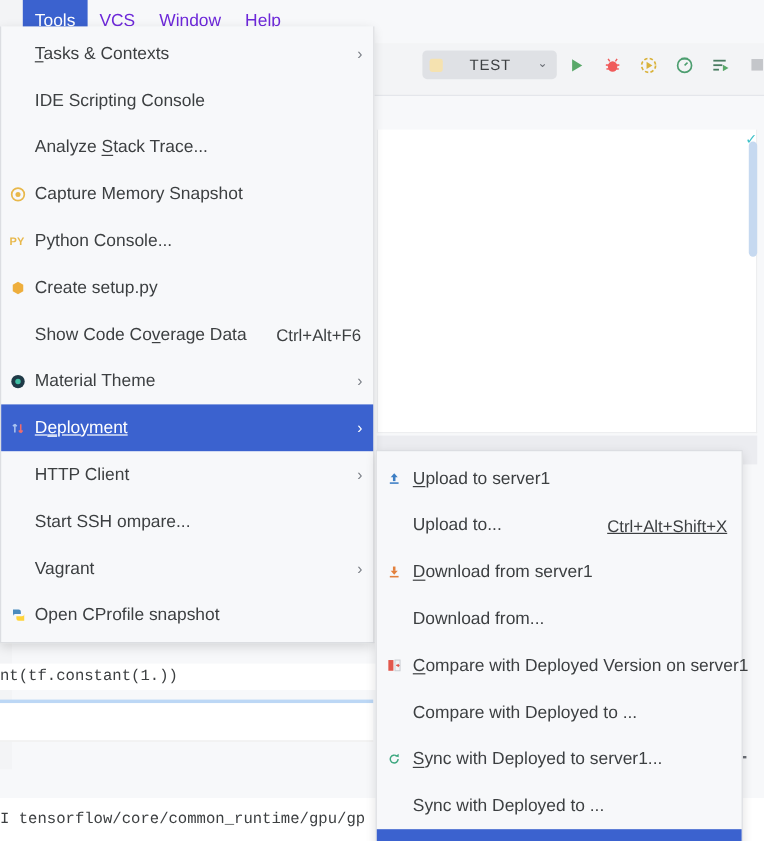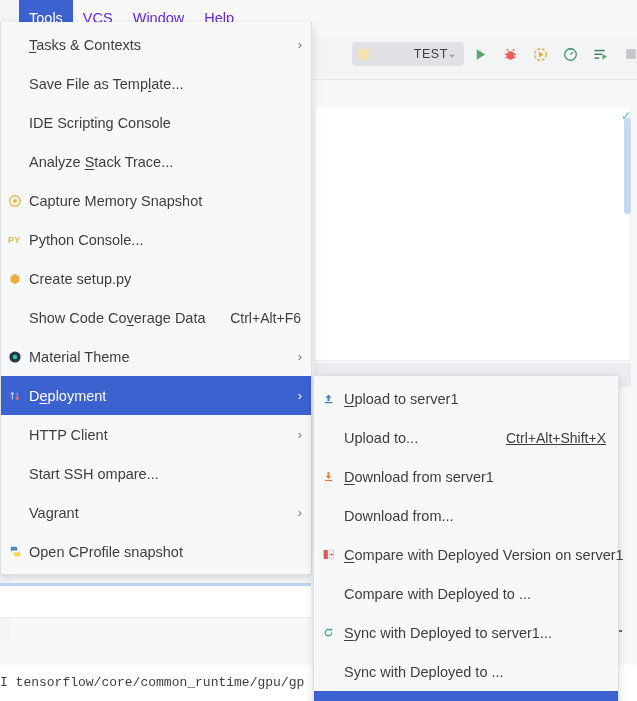--- a/index.html
+++ b/index.html
@@ -36,21 +36,21 @@
     position: absolute; left: 352px; top: 42px;
     width: 112px; height: 24px;
     background: #dfe1e5; border-radius: 4px;
     display: flex; align-items: center; padding: 0 6px;
   }
   .run-widget .cfg-icon {
     width: 11px; height: 11px; border-radius: 2px;
     background: #f5e2b0; flex: 0 0 auto;
   }
   .run-widget .cfg-name {
-    flex: 1 1 auto; text-align: right;
+    flex: 1 1 auto; text-align: center;
     font-size: 12.5px; color: #3c3f41; letter-spacing: .6px;
   }
   .run-widget .chev {
     width: 10px; height: 10px; flex: 0 0 auto;
     color: #6b6f76; font-size: 10px; line-height: 10px;
   }
   .tb-icons {
     position: absolute; left: 472px; top: 42px;
     display: flex; align-items: center; gap: 13px; height: 24px;
   }
@@ -117,21 +117,21 @@
     border-top: none;
     box-shadow: 0 3px 9px rgba(0,0,0,.14);
     padding: 3px 0;
   }
   .mrow {
     position: relative; height: 39px;
     display: flex; align-items: center;
     font-size: 14.5px; color: #3c3f41;
     cursor: default;
   }
-  .mrow.sel { background: #3b62cf; color: #ffffff; }
+  .mrow.sel { background: #3b62cf; color: #ffffff; text-decoration: underline; }
   .mrow .ico {
     position: absolute; left: 6px; top: 50%; transform: translateY(-50%);
     width: 16px; height: 16px; display: flex; align-items: center; justify-content: center; text-align: center;
   }
   .mrow .lbl { margin-left: 28px; white-space: nowrap; }
   .mrow .lbl .udl { text-decoration: underline; text-underline-offset: 2px; }
   .mrow .acc {
     position: absolute; right: 10px; font-size: 14px; color: #3c3f41;
   }
   .mrow .arrow {
@@ -238,24 +238,20 @@
   </div>
 
   <div class="dropdown">
 
     <div class="mrow">
       <span class="ico"></span>
       <span class="lbl"><span class="udl">T</span>asks &amp; Contexts</span>
       <span class="arrow">›</span>
     </div>
 
-    <div class="mrow">
-      <span class="ico"></span>
-      <span class="lbl">Save File as Temp<span class="udl">l</span>ate...</span>
-    </div>
 
     <div class="mrow">
       <span class="ico"></span>
       <span class="lbl">IDE Scripting Console</span>
     </div>
 
     <div class="mrow">
       <span class="ico"></span>
       <span class="lbl">Analyze <span class="udl">S</span>tack Trace...</span>
     </div>

